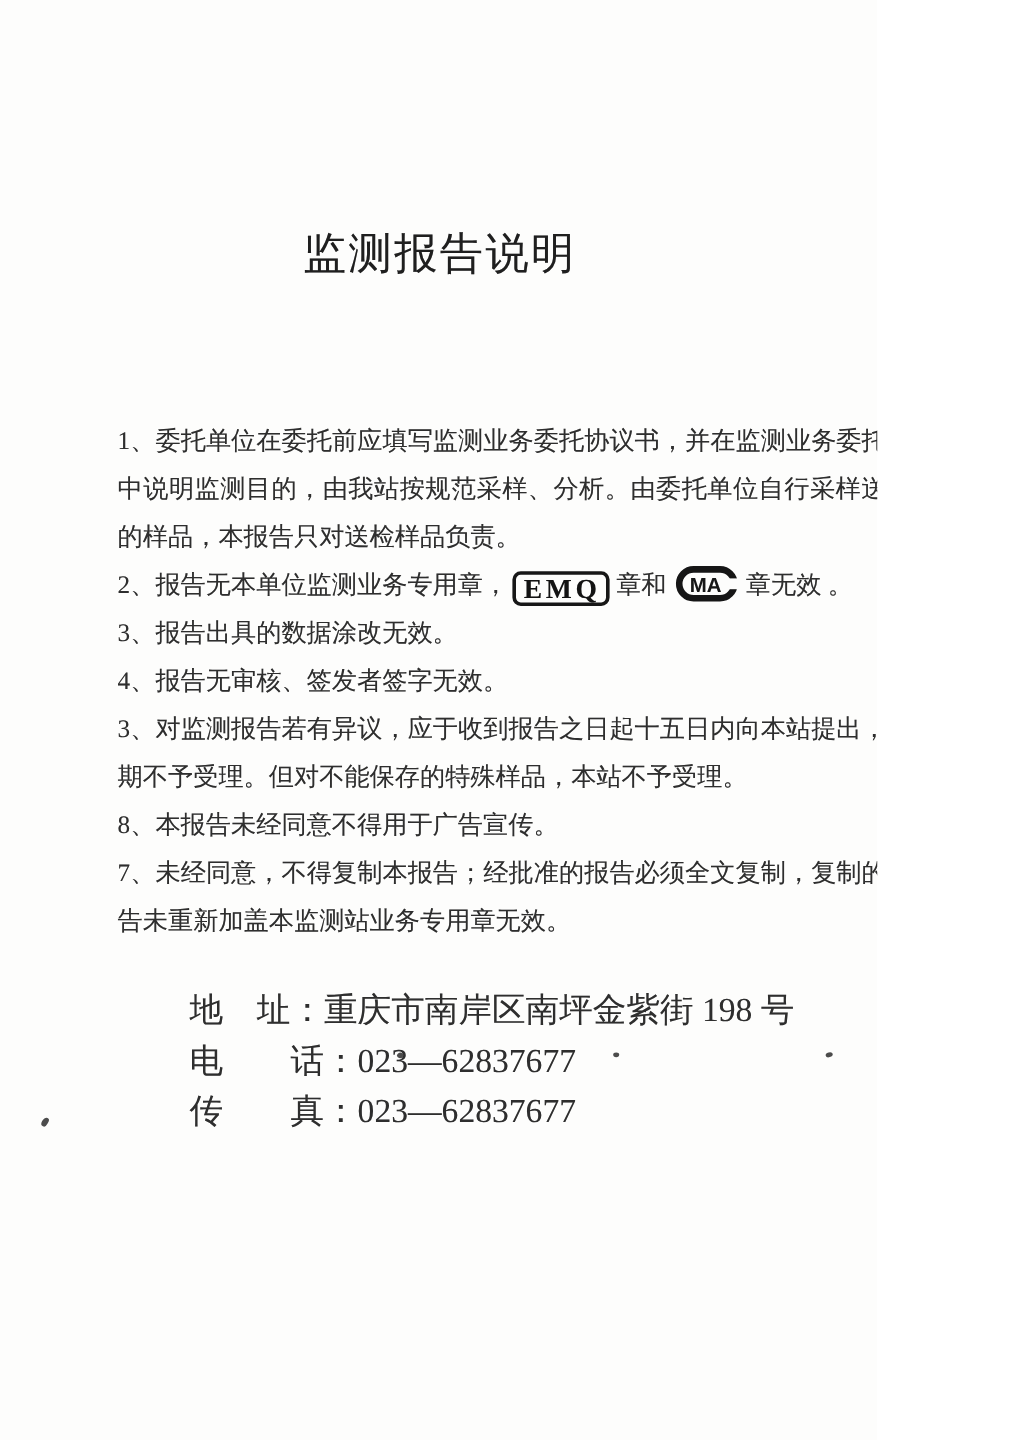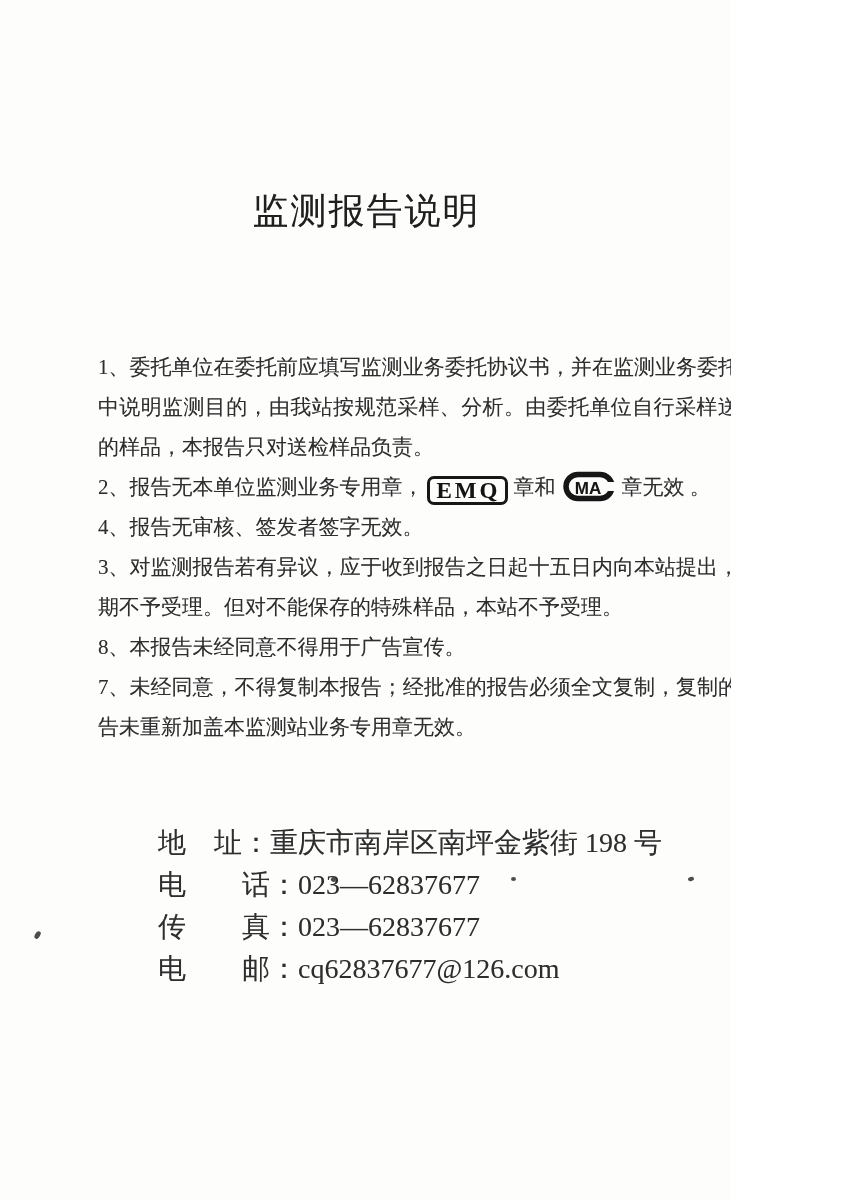--- a/index.html
+++ b/index.html
@@ -74,31 +74,31 @@
 
   <div class="doc-title">监测报告说明</div>
 
   <div class="notes">
     <p>1、委托单位在委托前应填写监测业务委托协议书，并在监测业务委托书中说明监测目的，由我站按规范采样、分析。由委托单位自行采样送检的样品，本报告只对送检样品负责。</p>
     <p><span>2、报告无本单位监测业务专用章，</span><span class="emq-stamp">EMQ</span><span>章和</span><svg class="cma-stamp" width="52" height="31" viewBox="0 0 52 31">
           <rect x="3" y="3.5" width="46" height="24" rx="12" fill="none" stroke="#161616" stroke-width="5.5"></rect>
           <rect x="43" y="11" width="9" height="9" fill="#fdfdfc"></rect>
           <text x="25" y="22.5" text-anchor="middle" font-size="17" font-weight="bold" font-family="'Liberation Sans', sans-serif" fill="#161616">MA</text>
         </svg><span>章无效 。</span></p>
+    <p>3、报告出具的数据涂改无效。</p>
     <p>4、报告无审核、签发者签字无效。</p>
     <p>3、对监测报告若有异议，应于收到报告之日起十五日内向本站提出，逾期不予受理。但对不能保存的特殊样品，本站不予受理。</p>
     <p>8、本报告未经同意不得用于广告宣传。</p>
     <p>7、未经同意，不得复制本报告；经批准的报告必须全文复制，复制的报告未重新加盖本监测站业务专用章无效。</p>
   </div>
 
   <div class="contact">
     <div class="contact-row"><span>地　址：</span><span>重庆市南岸区南坪金紫街 198 号</span></div>
     <div class="contact-row"><span>电　　话：</span><span>023—62837677</span></div>
     <div class="contact-row"><span>传　　真：</span><span>023—62837677</span></div>
-    <div class="contact-row"><span>电　　邮：</span><span>cq62837677@126.com</span></div>
   </div>
 
   <div class="speck" style="left:35px;top:931px;width:5px;height:8px;border-radius:60% 40% 50% 50%;transform:rotate(28deg);"></div>
   <div class="speck" style="left:331px;top:877px;width:5px;height:5px;border-radius:60% 40%;transform:rotate(40deg);"></div>
   <div class="speck" style="left:511px;top:877px;width:5px;height:4px;border-radius:50%;"></div>
   <div class="speck" style="left:688px;top:877px;width:6px;height:4px;border-radius:50%;transform:rotate(-15deg);"></div>
 
 </div>
 
 </body></html>

